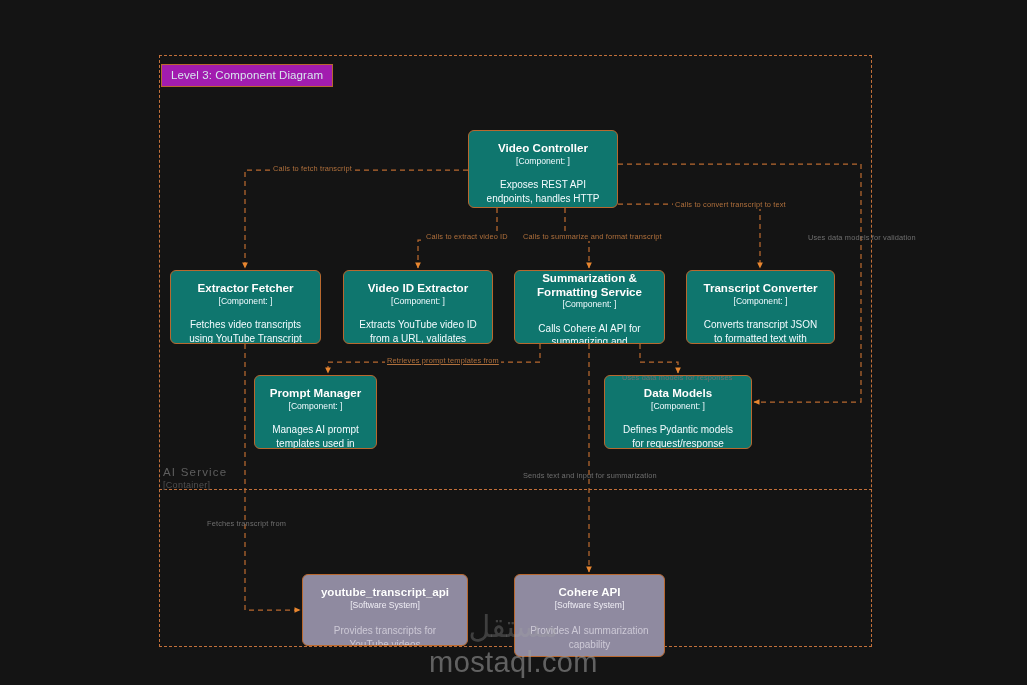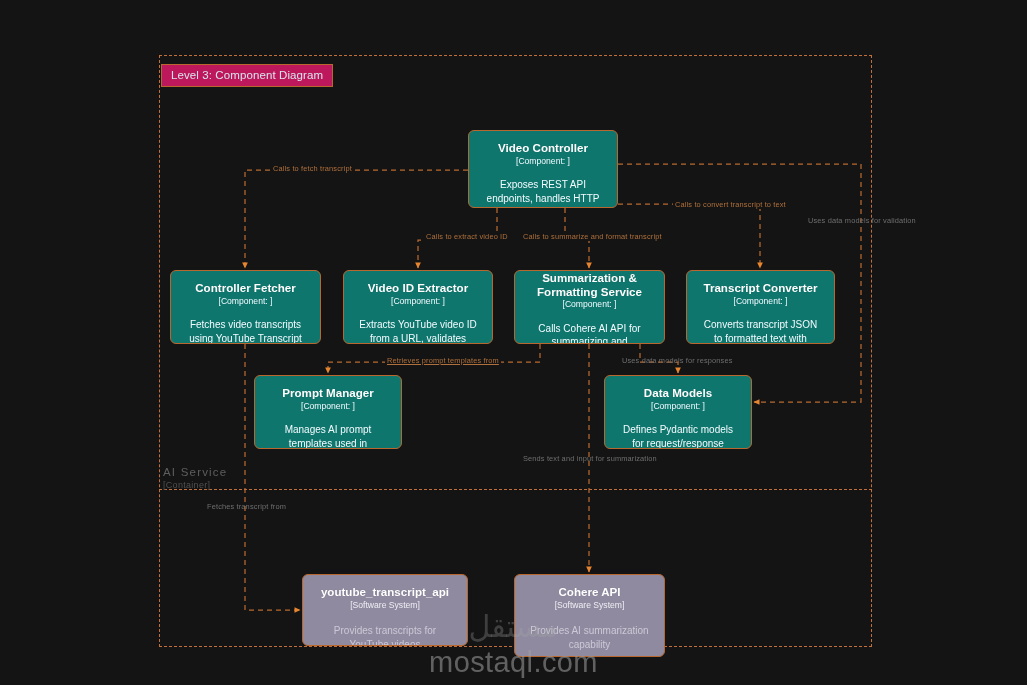--- a/index.html
+++ b/index.html
@@ -32,21 +32,21 @@
     width: 713px;
     height: 592px;
     border: 1.3px dashed #c2703a;
   }
   #boundary-title {
     position: absolute;
     left: 161px;
     top: 64px;
     padding: 4px 9px 5px 9px;
     border: 1.3px solid #b8682f;
-    background: #be185d;
+    background: #a21caf;
     color: #d8e6ef;
     font-size: 11.5px;
     letter-spacing: .1px;
     white-space: nowrap;
   }
   
   #ai-boundary {
     left: 159px;
     top: 218px;
     width: 713px;
@@ -111,36 +111,36 @@
   }
   .node.system .tech { color: #f0eef5; }
   .node.system .desc { color: #cdc9d6; margin-top: 13px; }
 
   
   #node-video-controller   { left: 468px; top: 130px; width: 150px; height: 78px; }
   #node-transcript-fetcher { left: 170px; top: 270px; width: 151px; height: 74px; }
   #node-video-id-extractor { left: 343px; top: 270px; width: 150px; height: 74px; }
   #node-summarization      { left: 514px; top: 270px; width: 151px; height: 74px; padding-top: 0; }
   #node-transcript-converter{left: 686px; top: 270px; width: 149px; height: 74px; }
-  #node-prompt-manager     { left: 254px; top: 375px; width: 148px; height: 74px; }
+  #node-prompt-manager     { left: 254px; top: 375px; width: 123px; height: 74px; }
   #node-data-models        { left: 604px; top: 375px; width: 148px; height: 74px; }
   #node-youtube-api        { left: 302px; top: 574px; width: 166px; height: 72px; }
   #node-cohere-api         { left: 514px; top: 574px; width: 151px; height: 83px; }
 
   
   .edge-label {
     position: absolute;
     color: #b0703c;
     font-size: 7.4px;
     white-space: nowrap;
     letter-spacing: .15px;
     background: #141414;
     padding: 0 2px;
   }
-  .edge-label.grey { color: #6f6f6f; background: transparent; }
+  .edge-label.grey { color: #6f6f6f; background: transparent; margin-top: 17px; }
   
   #watermark {
     position: absolute;
     left: 0;
     top: 612px;
     width: 1027px;
     text-align: center;
     pointer-events: none;
   }
   #wm-logo {
@@ -207,21 +207,21 @@
     <span class="sub">[Container]</span>
   </div>
 
   <div class="node component" id="node-video-controller">
     <div class="title">Video Controller</div>
     <div class="tech">[Component: ]</div>
     <div class="desc">Exposes REST API endpoints, handles HTTP requests and responses</div>
   </div>
 
   <div class="node component" id="node-transcript-fetcher">
-    <div class="title">Controller Fetcher</div>
+    <div class="title">Extractor Fetcher</div>
     <div class="tech">[Component: ]</div>
     <div class="desc">Fetches video transcripts using YouTube Transcript API</div>
   </div>
 
   <div class="node component" id="node-video-id-extractor">
     <div class="title">Video ID Extractor</div>
     <div class="tech">[Component: ]</div>
     <div class="desc">Extracts YouTube video ID from a URL, validates input</div>
   </div>
 

